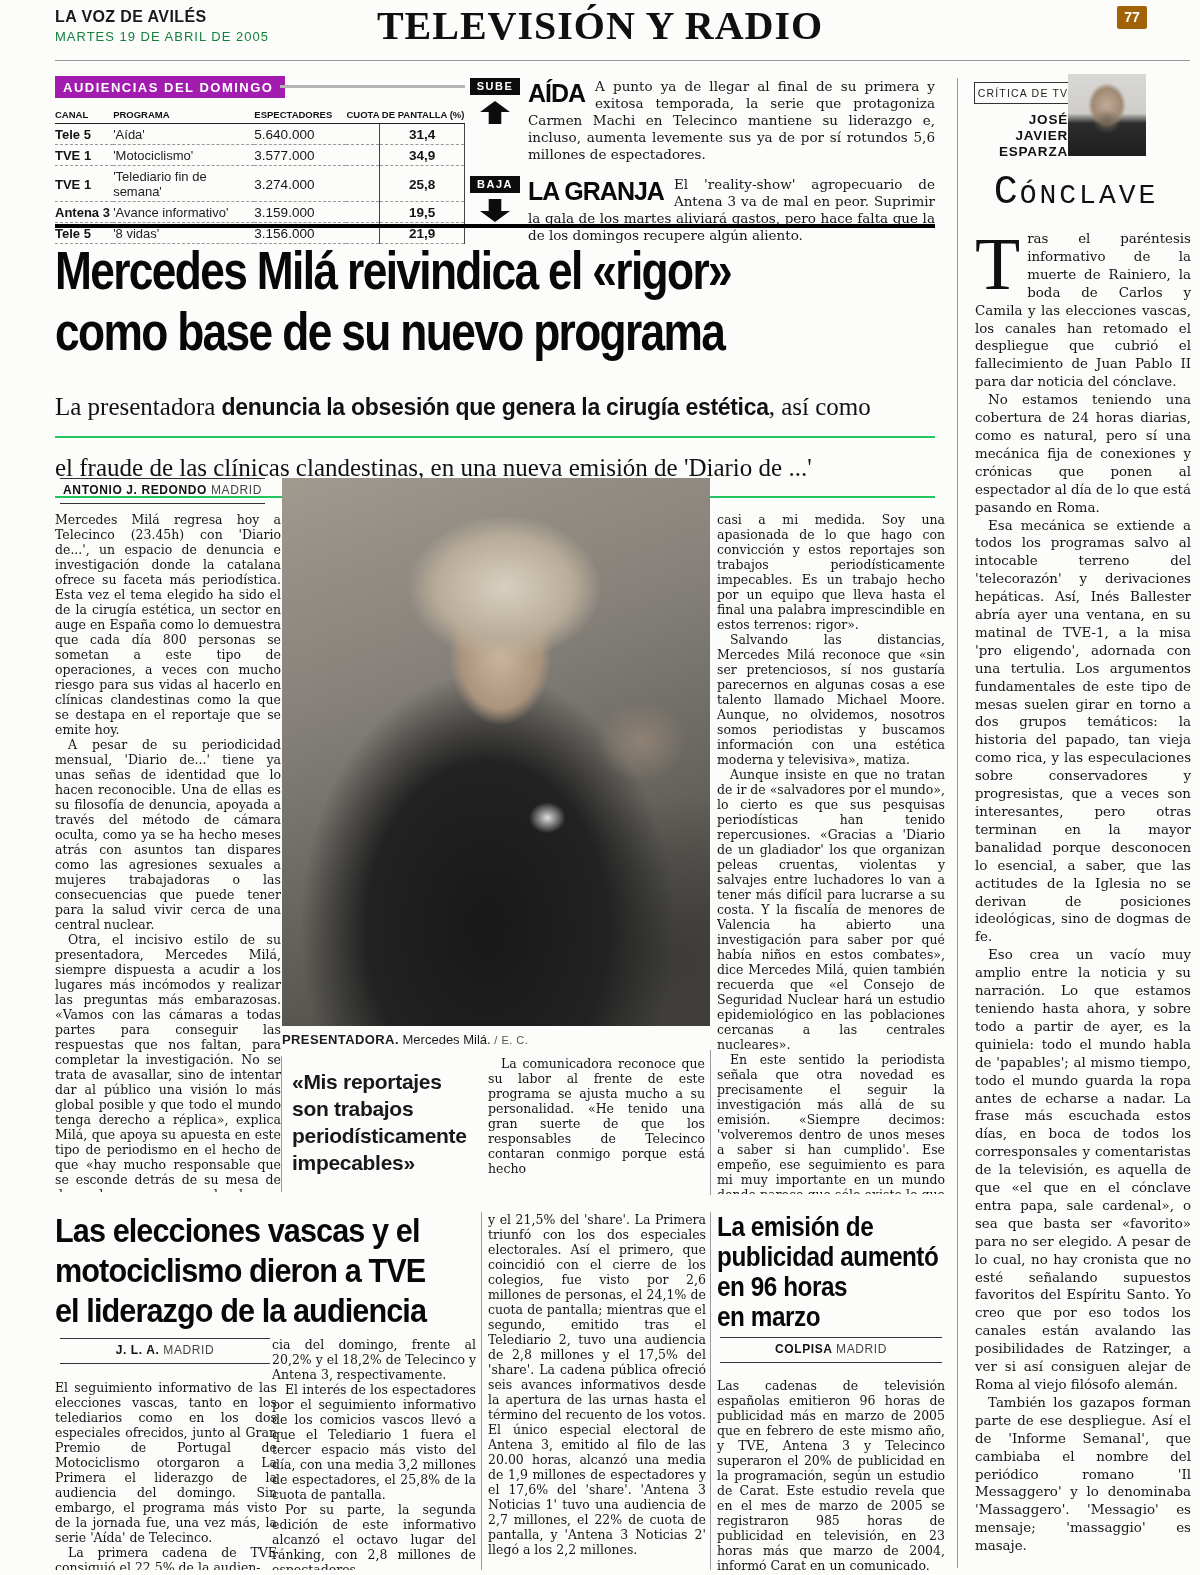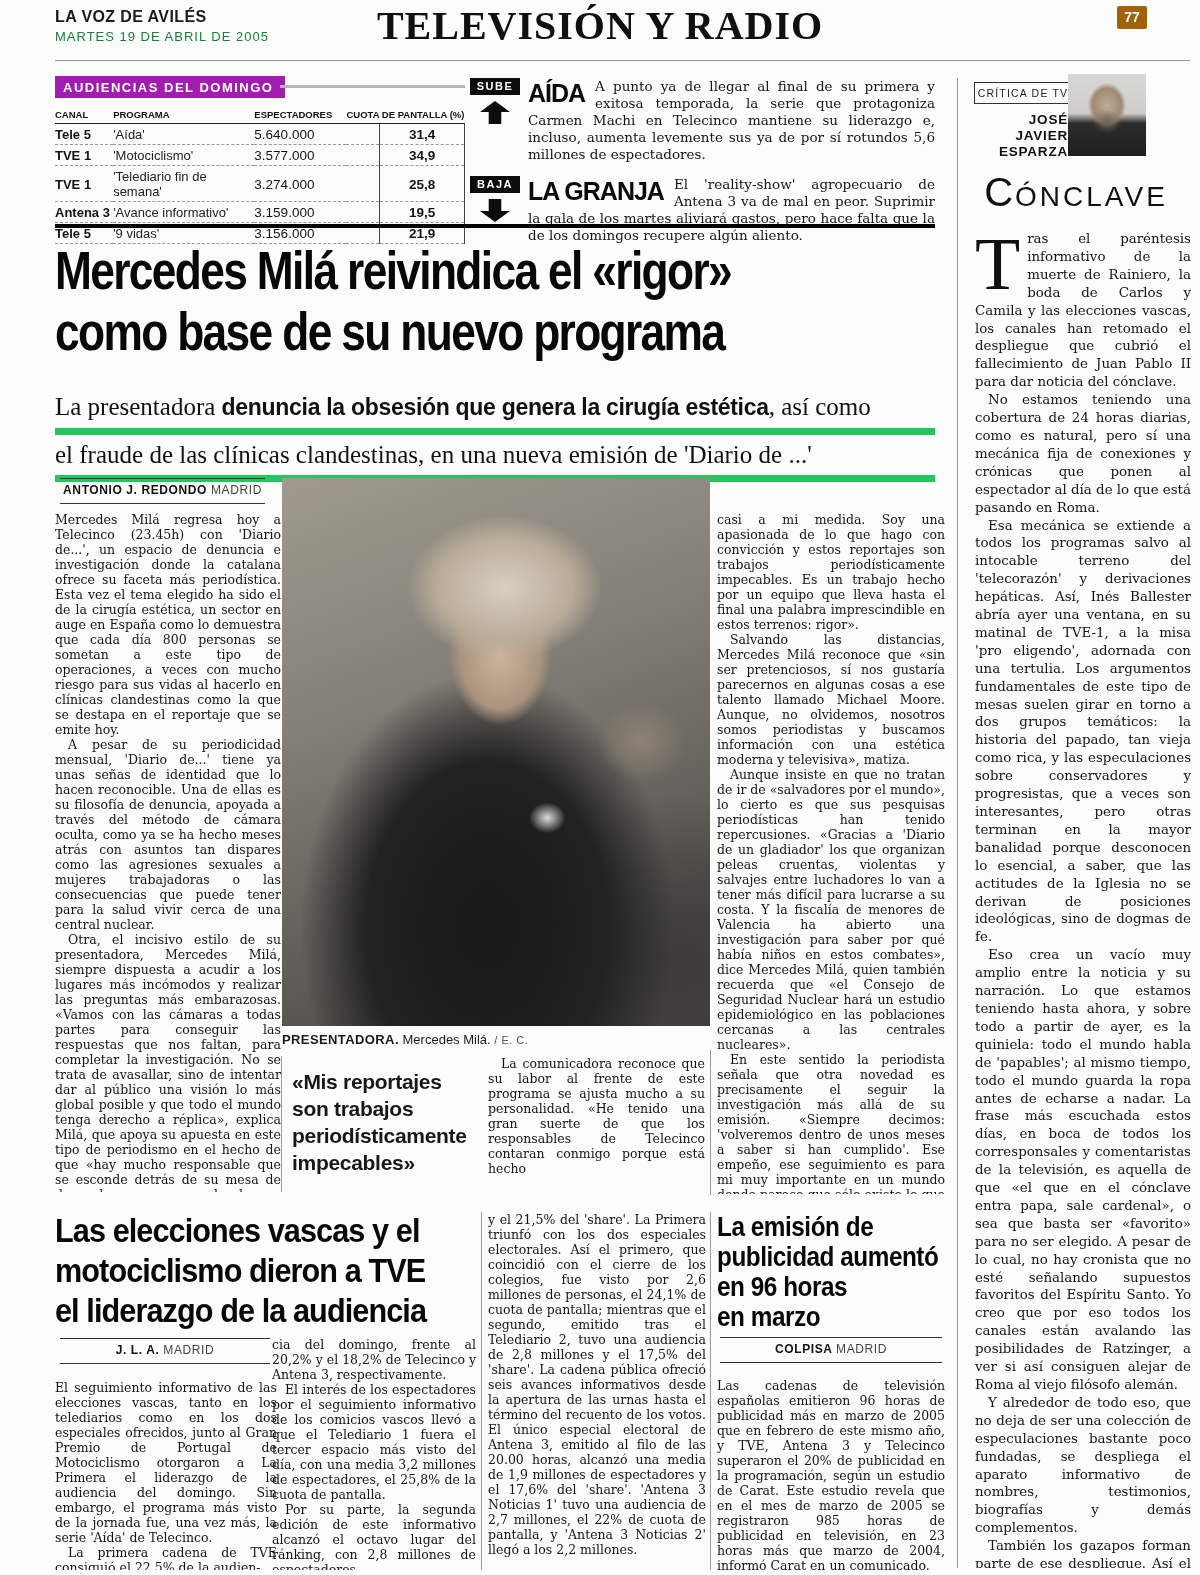--- a/index.html
+++ b/index.html
@@ -63,21 +63,21 @@
   .thick-rule { position:absolute; left:55px; top:224px; width:880px; height:4px; background:#000; }
 
   
   .headline {
     position:absolute; left:55px; top:240px; width:1080px;
     font:bold 54px/61px "Liberation Sans",sans-serif; letter-spacing:-2px; color:#080808;
     transform:scaleX(.82); transform-origin:left top;
   }
   .subhead { position:absolute; left:55px; top:390px; width:880px;
     font:25px/33px "Liberation Serif",serif; color:#111; }
-  .subhead .sh-line { border-bottom:7px solid #22c55e; padding-bottom:4px; margin-bottom:3px; }
+  .subhead .sh-line { border-bottom:2px solid #22c55e; padding-bottom:12px; margin-bottom:13px; }
   .subhead b { font-family:"Liberation Sans",sans-serif; font-size:23px; letter-spacing:-.3px; }
 
   .byline { position:absolute; text-align:center; border-top:1px solid #333; border-bottom:1px solid #333;
     padding:4px 0 6px; font:bold 12px "Liberation Sans",sans-serif; letter-spacing:.6px; color:#111; }
   .byline .city { font-weight:normal; color:#444; }
 
   .bodycol { position:absolute; font:12.5px/15px "DejaVu Serif",serif; text-align:justify;
     color:#141414; overflow:hidden; }
   .bodycol p { margin:0; }
   .bodycol p.ind { text-indent:13px; }
@@ -122,21 +122,21 @@
     font:10.5px/20px "Liberation Sans",sans-serif; letter-spacing:1.2px; color:#222; }
   .photo-esparza { position:absolute; left:1068px; top:74px; width:78px; height:82px;
     background:
       radial-gradient(ellipse 20px 16px at 50% 58%, #6e6456 0%, rgba(110,100,86,0) 75%),
       radial-gradient(ellipse 24px 28px at 50% 38%, #c0ab97 0%, #a08a74 60%, rgba(160,138,116,0) 80%),
       linear-gradient(#d8d8d6 0%, #cfcdc9 48%, #2c2c2c 60%, #1e1e1e 100%);
   }
   .crit-author { position:absolute; left:962px; top:112px; width:106px; text-align:right;
     font:bold 13.5px/16px "Liberation Sans",sans-serif; letter-spacing:.8px; color:#111; }
   .conclave-title { position:absolute; left:962px; top:170px; width:228px; text-align:center;
-    font-family:Liberation Sans, sans-serif; color:#101010; font-size:28px; letter-spacing:3px; }
+    font-family:Liberation Mono, monospace; color:#101010; font-size:28px; letter-spacing:3px; }
   .conclave-title .big-c { font-size:40px; letter-spacing:2px; }
   .crit-body { position:absolute; left:975px; top:230px; width:216px; height:1338px;
     font:13.4px/17.9px "DejaVu Serif",serif; text-align:justify; color:#141414; overflow:hidden; }
   .crit-body p { margin:0; }
   .crit-body p.ind { text-indent:13px; }
   .dropcap { float:left; font:74px/60px "Liberation Serif",serif; padding:4px 7px 0 0; color:#101010; }
 </style>
 </head>
 <body>
 
@@ -188,21 +188,21 @@
         </tr>
         <tr>
           <td class="canal">Antena 3</td>
           <td class="prog">'Avance informativo'</td>
           <td class="esp">3.159.000</td>
           <td class="sp"></td>
           <td class="cuota">19,5</td>
         </tr>
         <tr>
           <td class="canal">Tele 5</td>
-          <td class="prog">'9 vidas'</td>
+          <td class="prog">'8 vidas'</td>
           <td class="esp">3.156.000</td>
           <td class="sp"></td>
           <td class="cuota">21,9</td>
         </tr>
       </tbody>
     </table>
   </section>
 
   <section class="subebaja">
     <div class="sb-row">
@@ -334,18 +334,17 @@
 
   <div class="conclave-title">
     <span class="big-c">C</span><span>ÓNCLAVE</span>
   </div>
 
   <div class="crit-body">
     <p><span class="dropcap">T</span><span>ras el paréntesis informativo de la muerte de Rainiero, la boda de Carlos y Camila y las elecciones vascas, los canales han retomado el despliegue que cubrió el fallecimiento de Juan Pablo II para dar noticia del cónclave.</span></p>
     <p class="ind">No estamos teniendo una cobertura de 24 horas diarias, como es natural, pero sí una mecánica fija de conexiones y crónicas que ponen al espectador al día de lo que está pasando en Roma.</p>
     <p class="ind">Esa mecánica se extiende a todos los programas salvo al intocable terreno del 'telecorazón' y derivaciones hepáticas. Así, Inés Ballester abría ayer una ventana, en su matinal de TVE-1, a la misa 'pro eligendo', adornada con una tertulia. Los argumentos fundamentales de este tipo de mesas suelen girar en torno a dos grupos temáticos: la historia del papado, tan vieja como rica, y las especulaciones sobre conservadores y progresistas, que a veces son interesantes, pero otras terminan en la mayor banalidad porque desconocen lo esencial, a saber, que las actitudes de la Iglesia no se derivan de posiciones ideológicas, sino de dogmas de fe.</p>
     <p class="ind">Eso crea un vacío muy amplio entre la noticia y su narración. Lo que estamos teniendo hasta ahora, y sobre todo a partir de ayer, es la quiniela: todo el mundo habla de 'papables'; al mismo tiempo, todo el mundo guarda la ropa antes de echarse a nadar. La frase más escuchada estos días, en boca de todos los corresponsales y comentaristas de la televisión, es aquella de que «el que en el cónclave entra papa, sale cardenal», o sea que basta ser «favorito» para no ser elegido. A pesar de lo cual, no hay cronista que no esté señalando supuestos favoritos del Espíritu Santo. Yo creo que por eso todos los canales están avalando las posibilidades de Ratzinger, a ver si así consiguen alejar de Roma al viejo filósofo alemán.</p>
-    <p class="ind">Y alrededor de todo eso, que no deja de ser una colección de especulaciones bastante poco fundadas, se despliega el aparato informativo de nombres, testimonios, biografías y demás complementos.</p>
     <p class="ind">También los gazapos forman parte de ese despliegue. Así el de 'Informe Semanal', que cambiaba el nombre del periódico romano 'Il Messaggero' y lo denominaba 'Massaggero'. 'Messagio' es mensaje; 'massaggio' es masaje.</p>
 
   </div>
 
 </div>
 
 </body></html>

